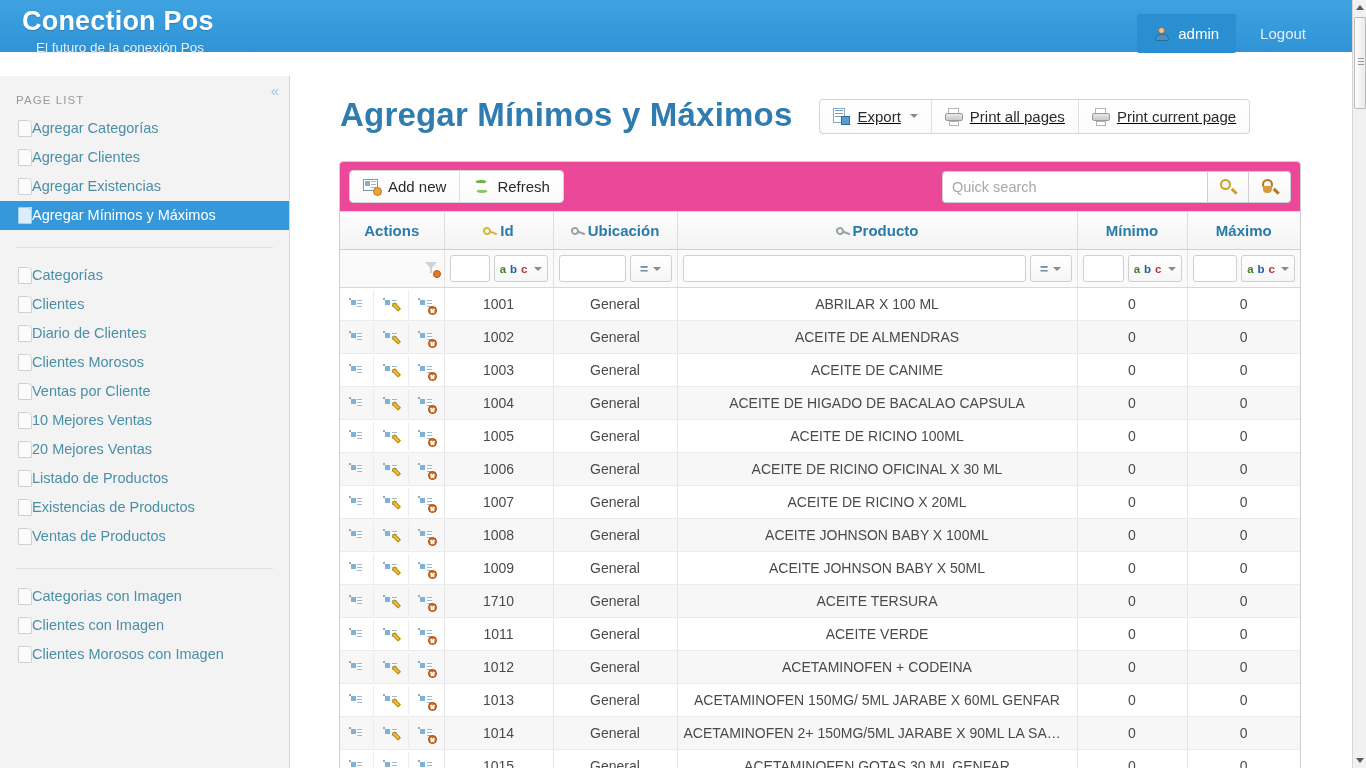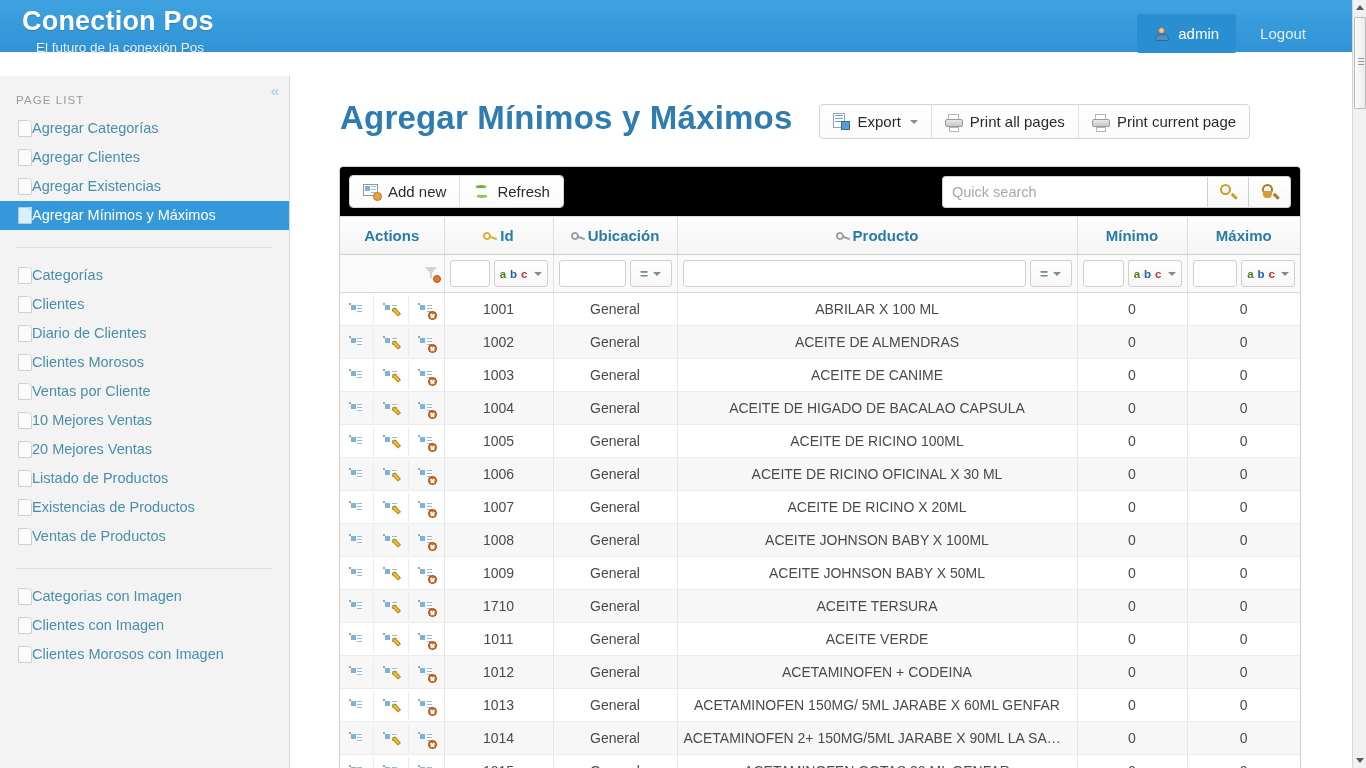--- a/index.html
+++ b/index.html
@@ -99,23 +99,24 @@
   }
   #page-header {
     display: flex; align-items: center; padding: 20px 0 0 49px;
   }
   #page-title {
     color: #2e7cb0; font-size: 33px; font-weight: bold;
     text-shadow: 0 1px 0 rgba(255,255,255,.6);
     letter-spacing: .2px;
   }
   #toolbar-group {
-    display: flex; margin-left: 27px; margin-top: 8px;
+    display: flex; margin-left: 27px; margin-top: 2px;
     border: 1px solid #d5d5d5; border-radius: 4px; overflow: hidden;
     background: #86efac;
+    text-decoration: underline;
   }
   .tb-btn {
     display: flex; align-items: center; gap: 7px;
     padding: 8px 13px; font-size: 15px; color: #2b2b2b;
     background: linear-gradient(180deg,#ffffff 0%,#fbfbfb 100%);
     border-right: 1px solid #e0e0e0; cursor: pointer; white-space: nowrap;
   }
   .tb-btn:last-child { border-right: none; }
   .caret {
     width: 0; height: 0; border-left: 4px solid transparent;
@@ -177,21 +178,21 @@
   .ico-refresh .a2 { left: 2px; top: 7px; border-color: transparent transparent #8cc45f transparent; }
 
   
   #grid-panel {
     margin: 27px 30px 0 48px; width: 962px;
     border: 1px solid #d0d0d0; border-radius: 4px 4px 0 0;
     background: #ffffff; overflow: hidden;
   }
   #grid-toolbar {
     display: flex; align-items: center; justify-content: space-between;
-    padding: 8px 9px; background: #000000; border-bottom: 1px solid #dcdcdc; gap: 16px;
+    padding: 8px 9px; background: #ec4899; border-bottom: 1px solid #dcdcdc; gap: 16px;
   }
   #grid-tb-left { display: flex; border: 1px solid #d5d5d5; border-radius: 4px; overflow: hidden; }
   #grid-tb-left .tb-btn { padding: 7px 13px; font-size: 15px; }
   #search-wrap { display: flex; align-items: stretch; border-radius: 14px; }
   #quick-search {
     width: 265px; height: 32px; border: 1px solid #cfcfcf; border-right: none;
     padding: 0 9px; font-size: 14.5px; color: #333;
     border-radius: 4px 0 0 4px; outline: none;
     font-family: "Liberation Sans", sans-serif;
     background: #fff;

